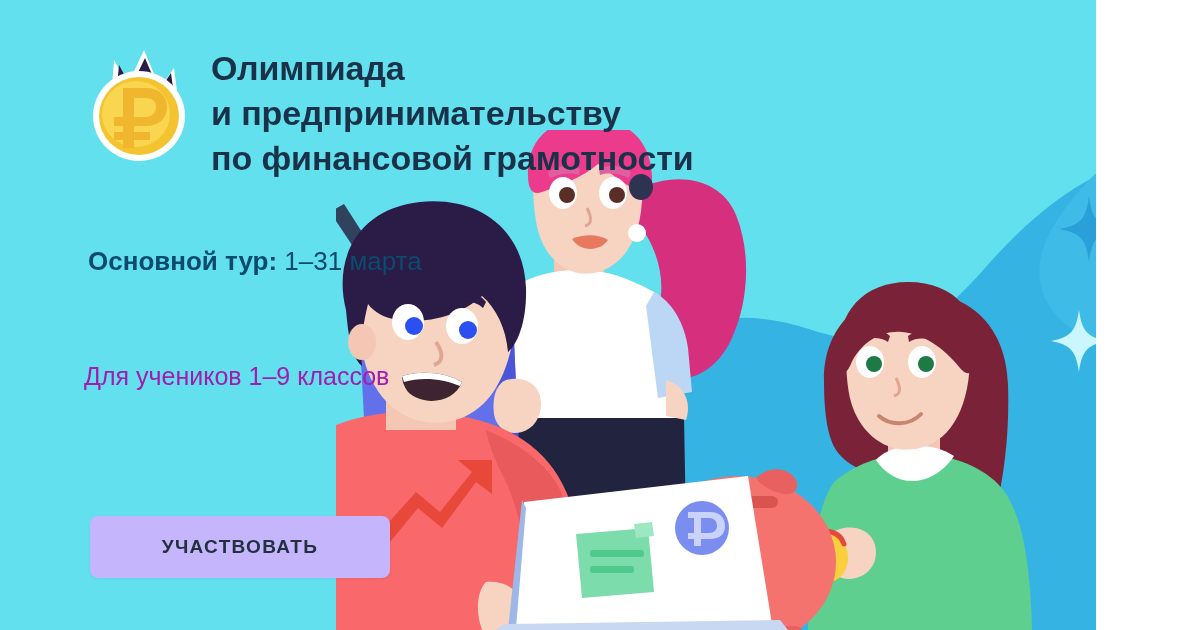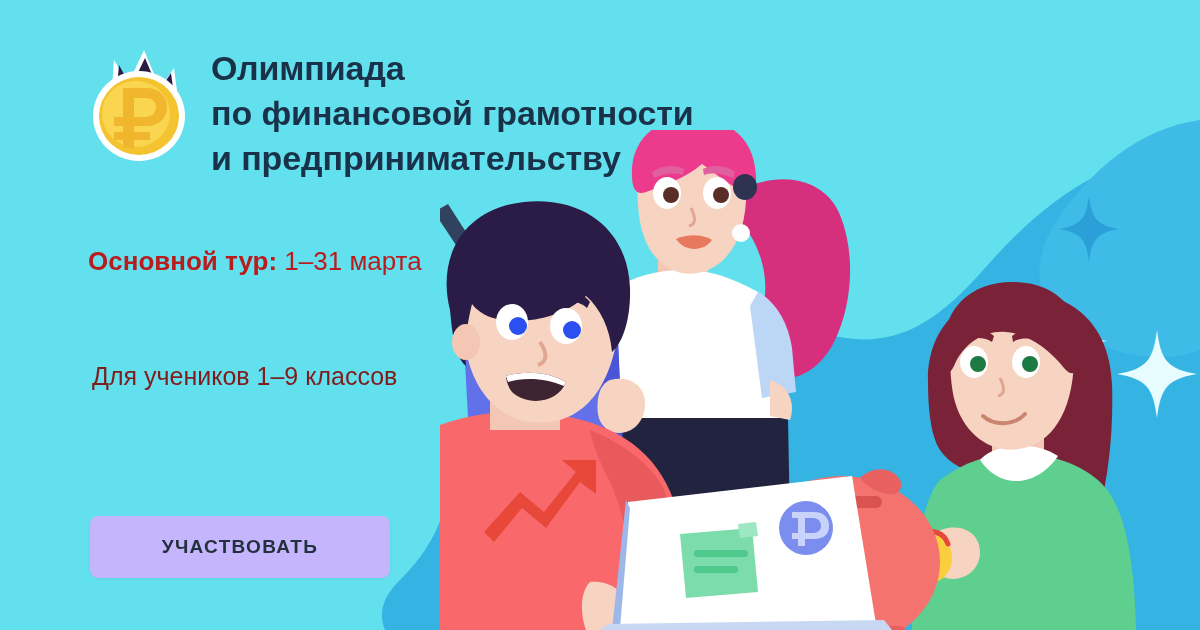--- a/index.html
+++ b/index.html
@@ -7,21 +7,21 @@
     margin: 0;
     padding: 0;
   }
   body {
     font-family: "Liberation Sans", "DejaVu Sans", sans-serif;
     background: #ffffff;
   }
 
   .banner {
     position: relative;
-    width: 1200px;
+    width: 1096px;
     height: 630px;
     overflow: hidden;
     background: #63e0ed;
   }
 
   
   .bg-art {
     position: absolute;
     inset: 0;
     width: 1200px;
@@ -65,37 +65,37 @@
     white-space: nowrap;
   }
   .title-line { display: block; }
 
   .round-line {
     position: absolute;
     left: 88px;
     top: 246px;
     font-size: 26px;
     line-height: 1.2;
-    color: #b91c1c;
+    color: #0c4a6e;
     white-space: nowrap;
   }
   .round-label {
     font-weight: bold;
   }
   .round-value {
     font-weight: normal;
   }
 
   .info-block {
     position: absolute;
-    left: 92px;
+    left: 84px;
     top: 355px;
     font-size: 25px;
     line-height: 42px;
-    color: #7f1d1d;
+    color: #a21caf;
   }
   .info-line { display: block; white-space: nowrap; }
 
   .cta-button {
     position: absolute;
     left: 90px;
     top: 516px;
     width: 300px;
     height: 62px;
     border: none;
@@ -363,22 +363,22 @@
         <ellipse cx="46" cy="70" rx="34" ry="33" fill="#f9d550"></ellipse>
         <path fill="#efb62e" d="M33,44 L56,44 C69,44 77,52 77,63 C77,74 69,82 56,82
                  L44,82 L44,88 L60,88 L60,96 L44,96 L44,104 L33,104 L33,96
                  L24,96 L24,88 L33,88 L33,82 L24,82 L24,73 L33,73 Z
                  M44,54 L44,73 L55,73 C62,73 66,69 66,63
                  C66,57 62,54 55,54 Z"></path>
       </svg>
 
       <h1 class="title">
         <span class="title-line">Олимпиада</span>
+        <span class="title-line">и предпринимательству</span>
         <span class="title-line">по финансовой грамотности</span>
-        <span class="title-line">и предпринимательству</span>
       </h1>
     </div>
 
     <div class="round-line">
       <span class="round-label">Основной тур:</span><span class="round-value"> 1–31 марта</span>
     </div>
 
     <div class="info-block">
       <span class="info-line">Для учеников 1–9 классов</span>
     </div>

